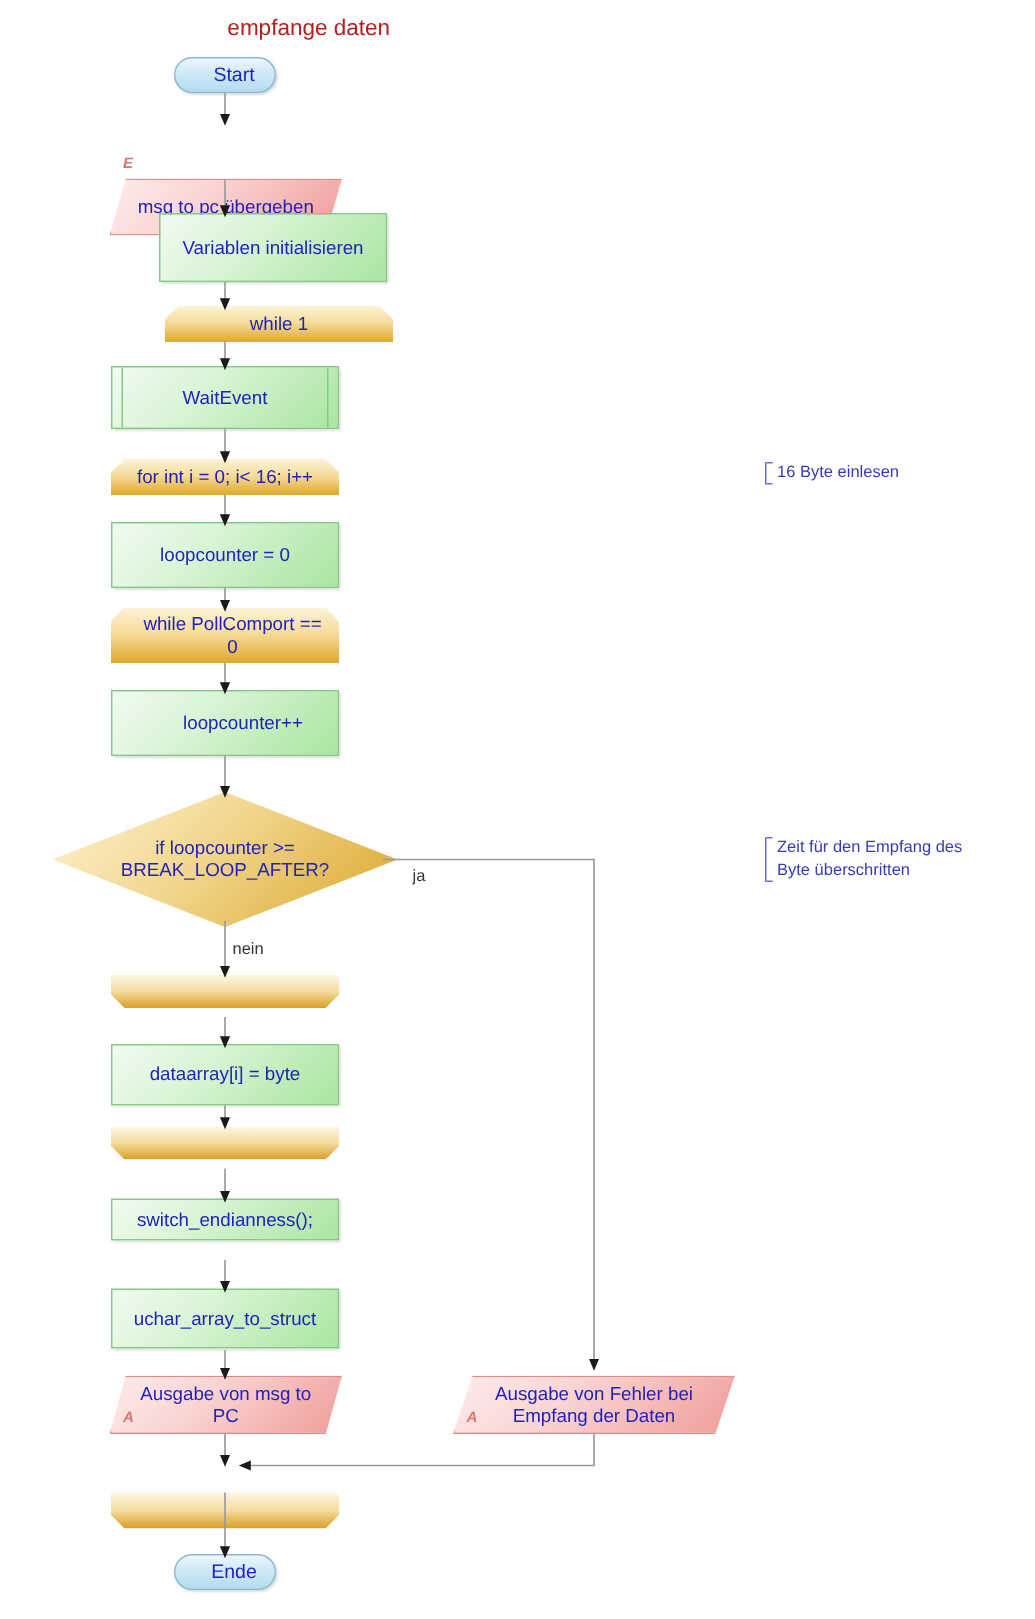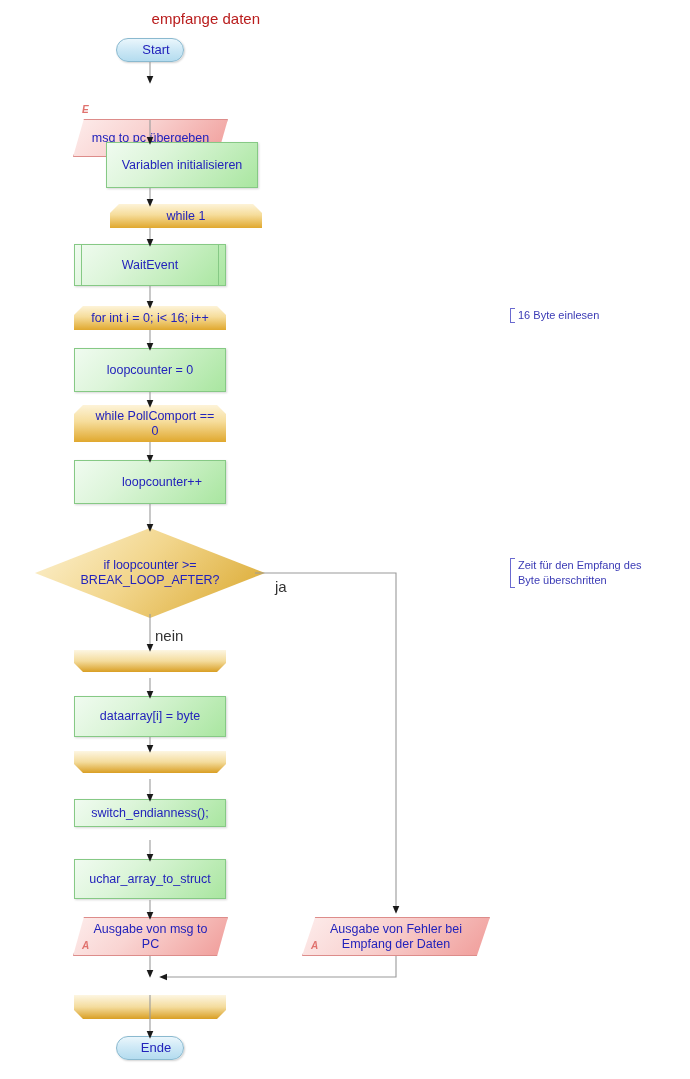--- a/index.html
+++ b/index.html
@@ -88,21 +88,21 @@
   .decision{
     background:linear-gradient(135deg,#fdf3d5 0%,#f2d68d 45%,#d9a62a 100%);
     -webkit-clip-path:polygon(50% 0,100% 50%,50% 100%,0 50%);
     clip-path:polygon(50% 0,100% 50%,50% 100%,0 50%);
     filter:drop-shadow(1px 1px 1px rgba(0,0,0,.2));
   }
   .decision .lbl{padding:0 30px;}
 
   
   .branch-label{
-    position:absolute;font-size:15px;color:#333333;z-index:6;
+    position:absolute;font-size:11px;color:#333333;z-index:6;
   }
 
   
   .annot{
     position:absolute;font-size:11px;color:#3a3ab5;line-height:1.35;
     padding-left:7px;border-left:1px solid #6a6ad0;
   }
   .annot:before,.annot:after{
     content:"";position:absolute;left:0;width:4px;height:1px;background:#6a6ad0;
   }

